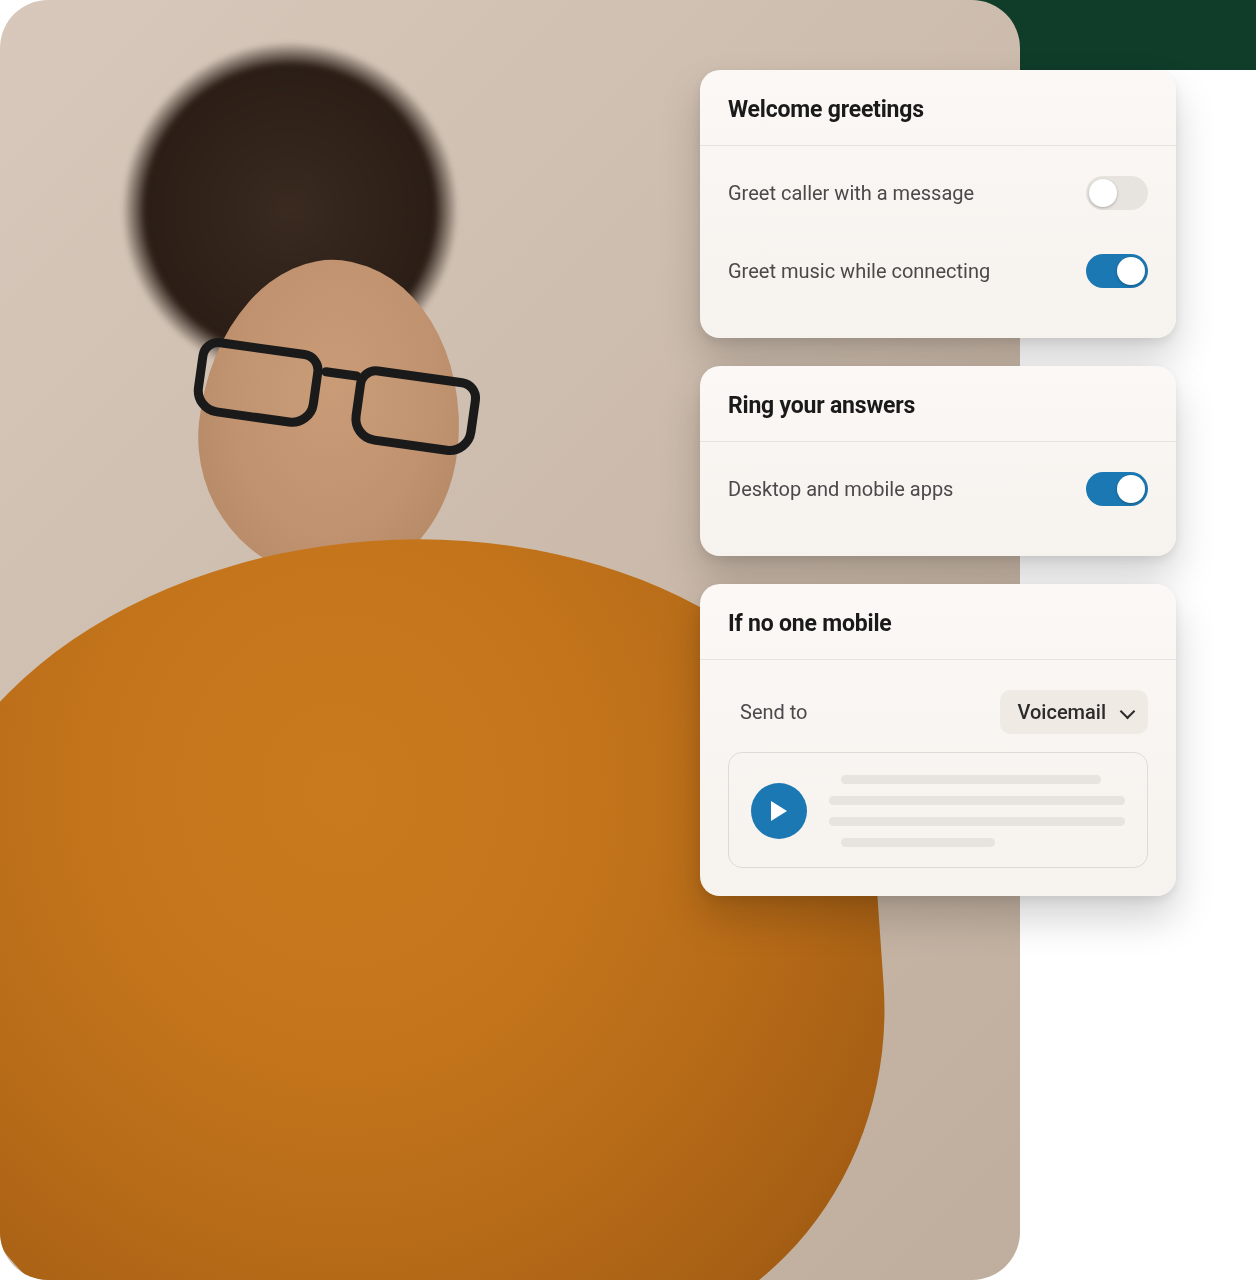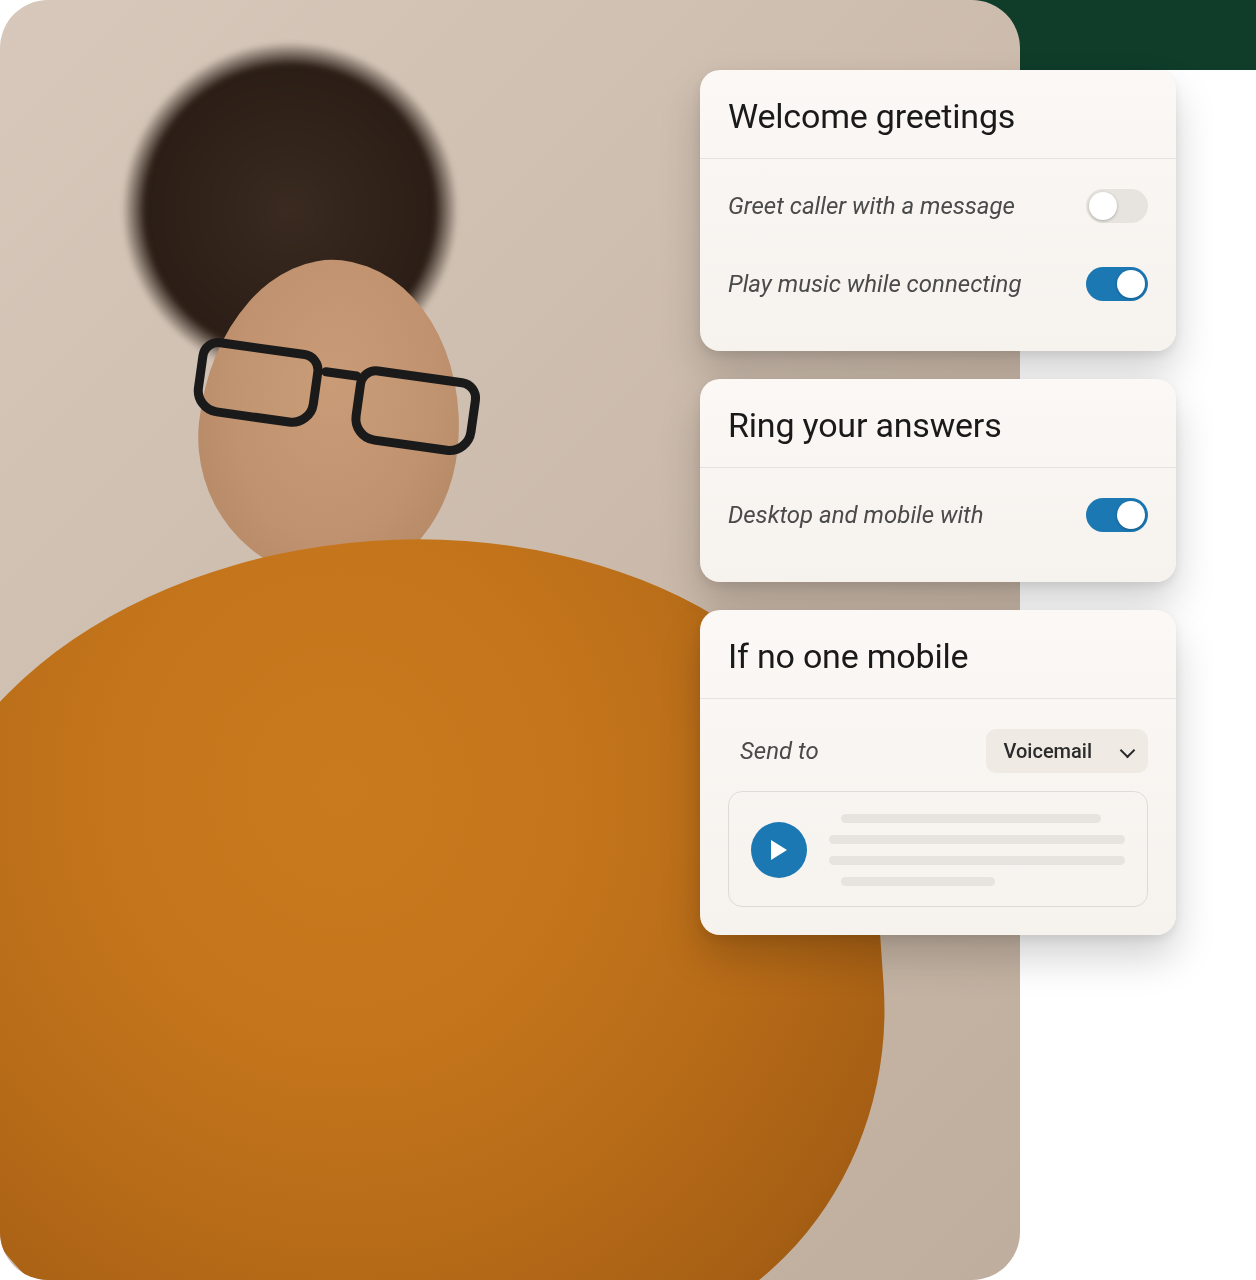--- a/index.html
+++ b/index.html
@@ -121,39 +121,38 @@
     background: linear-gradient(180deg, #fbf8f5 0%, #f6f2ee 100%);
     border-radius: 20px;
     box-shadow: 0 22px 40px rgba(0,0,0,0.18), 0 4px 10px rgba(0,0,0,0.08);
     overflow: hidden;
   }
   .card-head {
     padding: 26px 28px 22px 28px;
     border-bottom: 1px solid rgba(0,0,0,0.08);
   }
   .card-title {
-    font-size: 34px;
-    font-weight: 400;
+    font-size: 23px;
+    font-weight: 700;
     color: #1a1a1a;
     letter-spacing: -0.2px;
   }
   .card-body {
     padding: 8px 28px 28px 28px;
   }
   .row {
     display: flex;
     align-items: center;
     justify-content: space-between;
     padding: 22px 0;
   }
   .row-label {
-    font-size: 24px;
+    font-size: 20px;
     color: #4a4a4a;
     font-weight: 450;
-    font-style: italic;
   }
   .toggle {
     width: 62px;
     height: 34px;
     border-radius: 17px;
     position: relative;
     cursor: pointer;
   }
   .toggle .knob {
     position: absolute;
@@ -172,21 +171,21 @@
   .select-row {
     display: flex;
     align-items: center;
     justify-content: space-between;
     padding: 22px 0 18px 0;
     margin-left: 12px;
   }
   .select {
     display: inline-flex;
     align-items: center;
-    gap: 28px;
+    gap: 14px;
     background: #efeae4;
     border-radius: 10px;
     padding: 10px 14px 10px 18px;
     cursor: pointer;
     justify-content: center;
   }
   .select-text {
     font-size: 20px;
     color: #2b2b2b;
     font-weight: 500;
@@ -267,35 +266,35 @@
         <div class="card-title">Welcome greetings</div>
       </div>
       <div class="card-body">
         <div class="row">
           <div class="row-label">Greet caller with a message</div>
           <div class="toggle off">
             <div class="knob"></div>
           </div>
         </div>
         <div class="row">
-          <div class="row-label">Play music while connecting</div>
+          <div class="row-label">Greet music while connecting</div>
           <div class="toggle on">
             <div class="knob"></div>
           </div>
         </div>
       </div>
     </div>
 
     <div class="card">
       <div class="card-head">
         <div class="card-title">Ring your answers</div>
       </div>
       <div class="card-body">
         <div class="row">
-          <div class="row-label">Desktop and mobile with</div>
+          <div class="row-label">Desktop and mobile apps</div>
           <div class="toggle on">
             <div class="knob"></div>
           </div>
         </div>
       </div>
     </div>
 
     <div class="card">
       <div class="card-head">
         <div class="card-title">If no one mobile</div>

